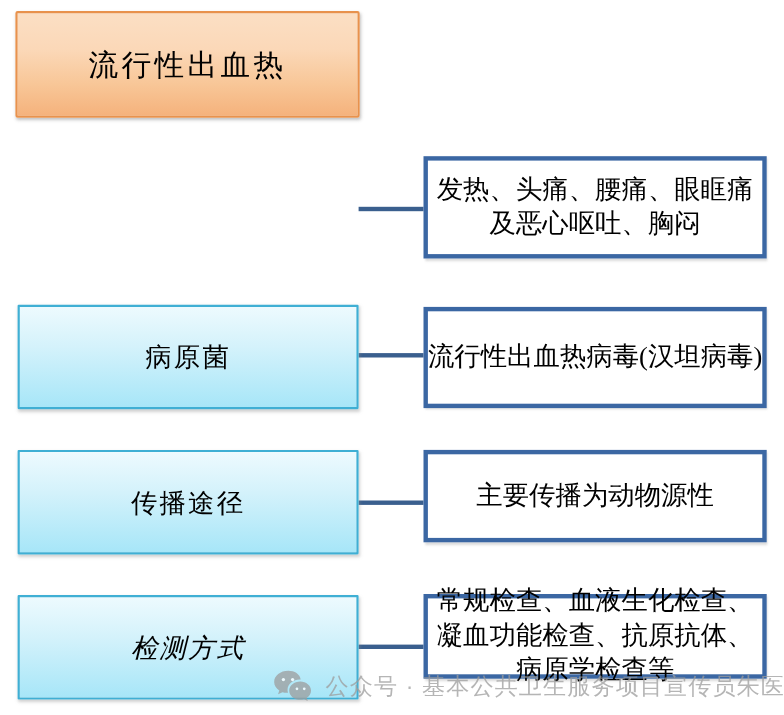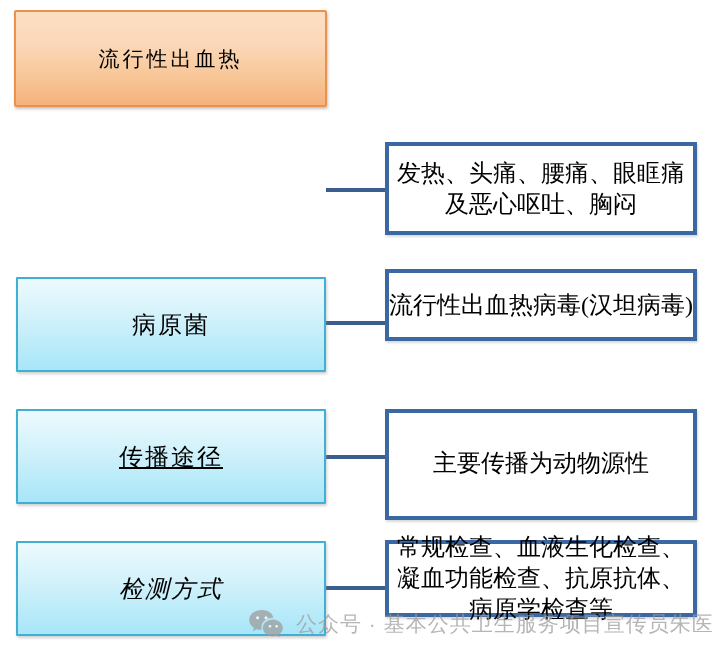--- a/index.html
+++ b/index.html
@@ -8,21 +8,21 @@
 
   
   .title-box{
     position:absolute;left:14px;top:10px;width:313px;height:97px;
     background:linear-gradient(180deg,#fbdfc4 0%,#fbd8b8 35%,#f8c697 70%,#f5b27c 100%);
     border:2px solid #e8924d;border-radius:2px;
     box-shadow:1px 2px 3px rgba(120,120,120,0.45);
     display:flex;align-items:center;justify-content:center;
     box-sizing:border-box;z-index:1;
   }
-  .title-text{font-size:21px;color:#000;letter-spacing:3px;white-space:nowrap;}
+  .title-text{font-size:27px;color:#000;letter-spacing:3px;white-space:nowrap;}
 
   
   .topic-box{
     position:absolute;left:16px;width:310px;height:95px;
     background:linear-gradient(180deg,#edfafe 0%,#d4f2fb 40%,#a7e6f8 100%);
     border:2px solid #3fafd4;border-radius:1px;
     box-shadow:1px 2px 3px rgba(140,140,140,0.4);
     display:flex;align-items:center;justify-content:center;
     box-sizing:border-box;z-index:1;
   }
@@ -70,29 +70,29 @@
   <div class="connector" style="top:188px;"></div>
   <div class="detail-box" style="top:142px;height:93px;">
     <span class="detail-text">发热、头痛、腰痛、眼眶痛
 及恶心呕吐、胸闷</span>
   </div>
 
   <div class="connector" style="top:321px;"></div>
   <div class="topic-box" style="top:277px;text-align:center;">
     <span class="topic-label">病原菌</span>
   </div>
-  <div class="detail-box" style="top:269px;height:72px;font-family:Liberation Serif, serif;">
+  <div class="detail-box" style="top:279px;height:92px;font-family:Liberation Serif, serif;">
     <span class="detail-text nowrap">流行性出血热病毒(汉坦病毒)</span>
   </div>
 
   <div class="connector" style="top:455px;"></div>
-  <div class="topic-box" style="top:409px;text-decoration:underline;">
+  <div class="topic-box" style="top:409px;">
     <span class="topic-label">传播途径</span>
   </div>
-  <div class="detail-box" style="top:409px;height:111px;font-family:Liberation Mono, monospace;">
+  <div class="detail-box" style="top:409px;height:84px;">
     <span class="detail-text">主要传播为动物源性</span>
   </div>
 
   <div class="connector" style="top:586px;"></div>
   <div class="topic-box" style="top:541px;font-style:italic;">
     <span class="topic-label">检测方式</span>
   </div>
   <div class="detail-box" style="top:540px;height:77px;">
     <span class="detail-text">常规检查、血液生化检查、
 凝血功能检查、抗原抗体、

